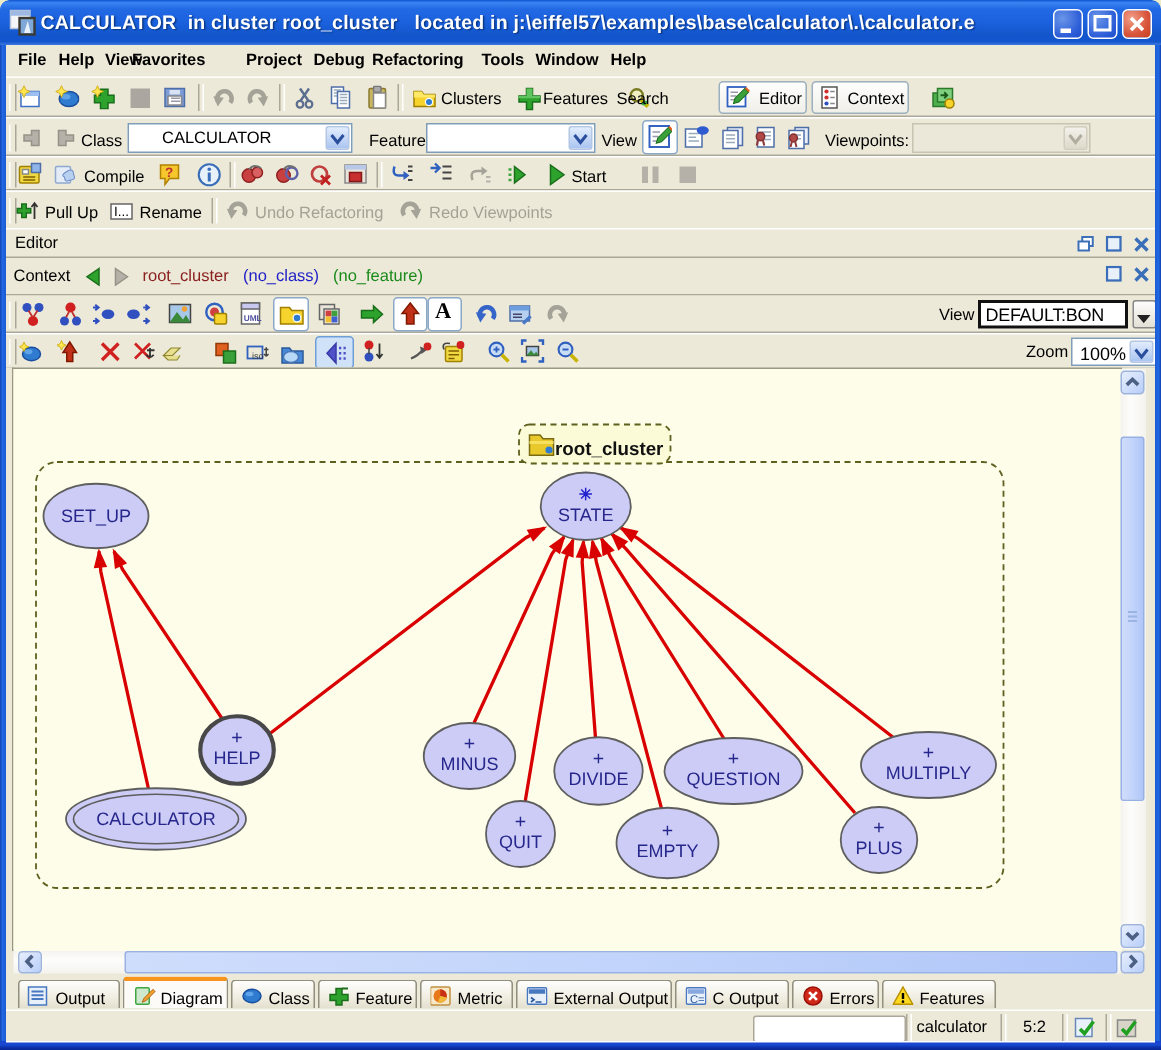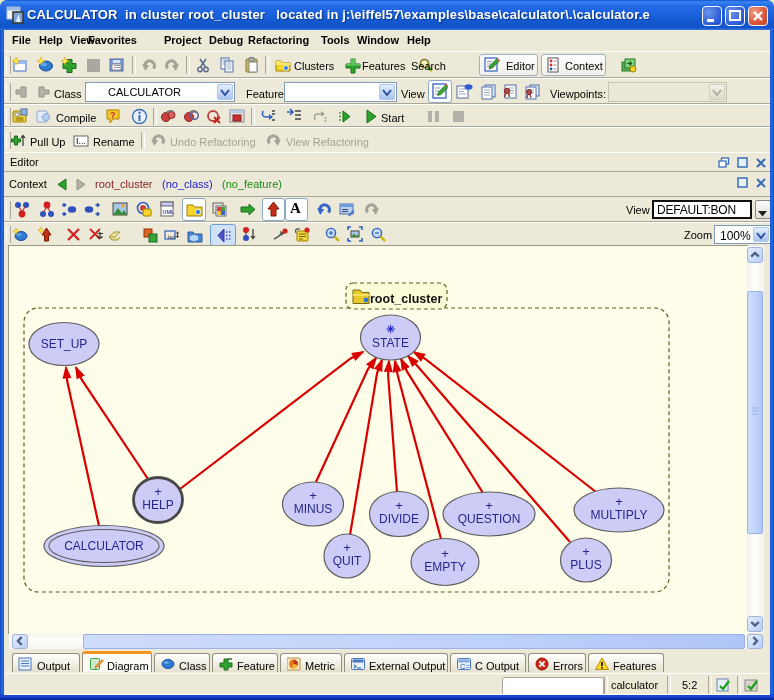--- a/index.html
+++ b/index.html
@@ -344,21 +344,21 @@
     <div class="sep" style="left:137px;top:4px;height:17px;"></div>
     <div class="ico" style="left:146px;top:4px;"><svg width="16" height="16">
           <path d="M12.5 11.5 A4.8 4.8 0 1 0 4.2 10.5" fill="none" stroke="#A5A298" stroke-width="3"></path>
           <path d="M1.2 7.2 L8.2 8.2 L4.2 14 Z" fill="#A5A298"></path>
         </svg></div>
     <div class="glbl" style="left:166px;top:8px;">Undo Refactoring</div>
     <div class="ico" style="left:262px;top:4px;"><svg width="16" height="16" transform="scale(-1,1)">
           <path d="M12.5 11.5 A4.8 4.8 0 1 0 4.2 10.5" fill="none" stroke="#A5A298" stroke-width="3"></path>
           <path d="M1.2 7.2 L8.2 8.2 L4.2 14 Z" fill="#A5A298"></path>
         </svg></div>
-    <div class="glbl" style="left:282px;top:8px;">View Refactoring</div>
+    <div class="glbl" style="left:282px;top:8px;">Redo Viewpoints</div>
   </div>
 
   <div id="edhdr">
     <div class="lbl" style="left:6px;top:3px;">Editor</div>
     <div class="ico" style="left:714px;top:4px;width:12px;height:12px;"><svg width="12" height="12">
           <rect x="3.5" y="1" width="7" height="6" fill="#fff" stroke="#3A6EB8" stroke-width="1.3"></rect>
           <rect x="1" y="4" width="7" height="6" fill="#fff" stroke="#3A6EB8" stroke-width="1.3"></rect>
         </svg></div>
     <div class="ico" style="left:733px;top:4px;width:12px;height:12px;"><svg width="12" height="12">
           <rect x="1" y="1" width="9" height="9" fill="#E8F0FA" stroke="#3A6EB8" stroke-width="1.5"></rect>

